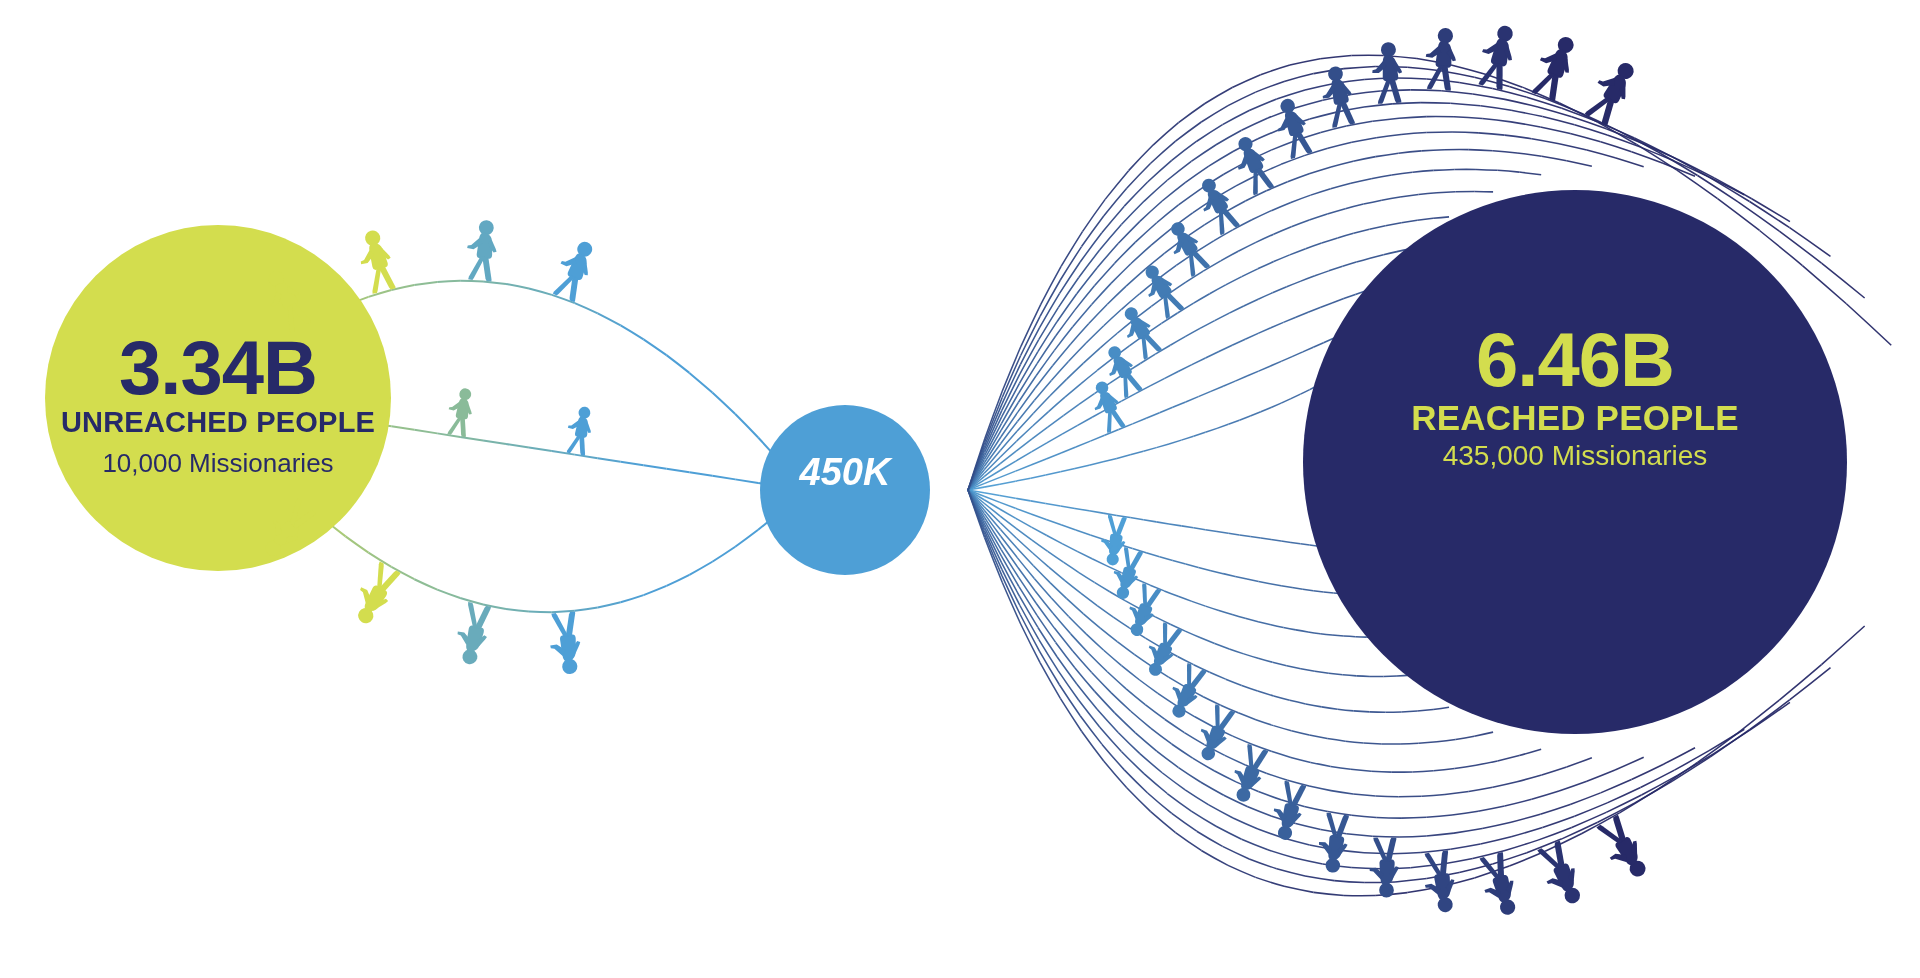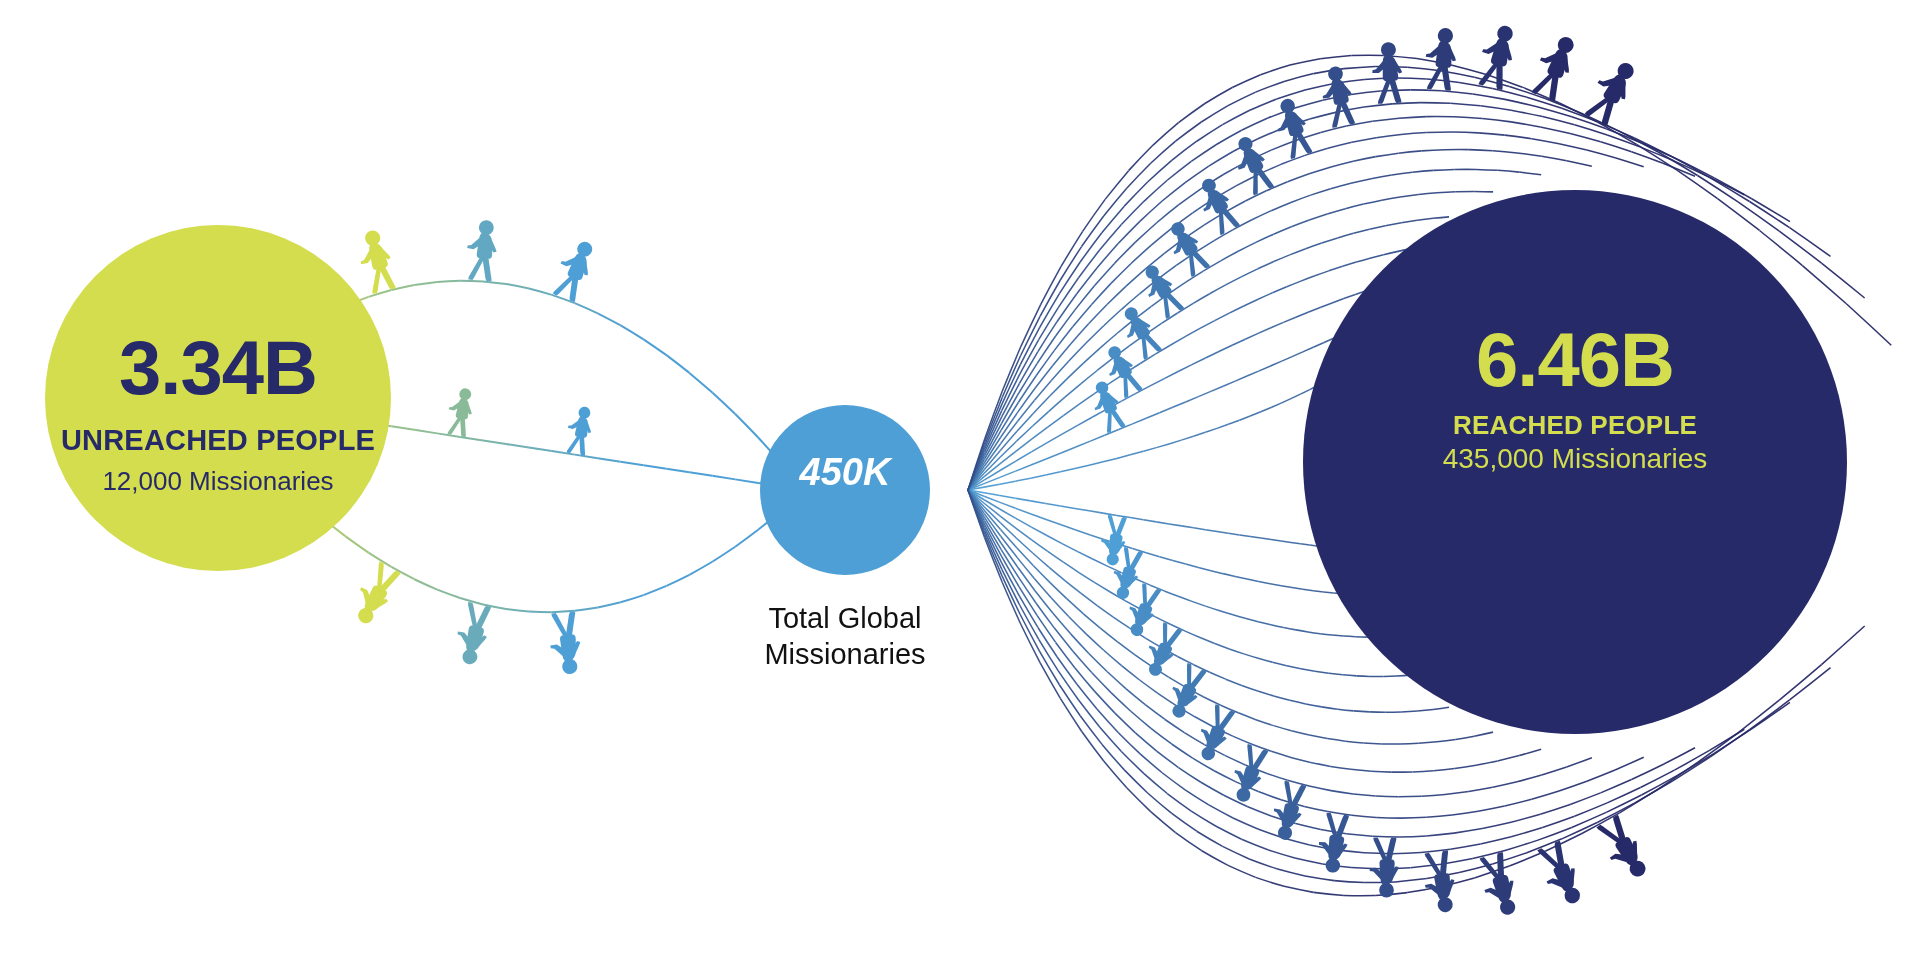--- a/index.html
+++ b/index.html
@@ -8,31 +8,31 @@
     font-family:"Liberation Sans", sans-serif;
   }
   #stage{position:relative;width:1920px;height:700px;background:#fff;}
   #viz{position:absolute;left:0;top:0;width:1920px;height:978px;}
 
   .lbl{position:absolute;text-align:center;white-space:nowrap;}
 
   
   #left-text{left:45px;top:330px;width:346px;}
   #left-big{font-size:76px;font-weight:bold;color:#272a68;line-height:1.0;letter-spacing:-1px;}
-  #left-mid{font-size:29px;font-weight:bold;color:#272a68;margin-top:18px;letter-spacing:0.2px;}
+  #left-mid{font-size:29px;font-weight:bold;color:#272a68;margin-top:0;letter-spacing:0.2px;}
   #left-small{font-size:26px;color:#272a68;margin-top:9px;}
 
   
   #center-big{left:760px;top:453px;width:170px;font-size:38px;font-weight:bold;color:#ffffff;line-height:1;font-style:italic;}
   #center-cap{left:740px;top:600px;width:210px;font-size:29px;color:#111111;line-height:1.25;}
 
   
   #right-text{left:1300px;top:322px;width:550px;}
   #right-big{font-size:76px;font-weight:bold;color:#d3dd4e;line-height:1.0;letter-spacing:-1px;}
-  #right-mid{font-size:26px;font-weight:bold;color:#d3dd4e;margin-top:12px;letter-spacing:0.2px;}
+  #right-mid{font-size:35px;font-weight:bold;color:#d3dd4e;letter-spacing:0.2px;}
   #right-small{font-size:28px;color:#d3dd4e;margin-top:2px;}
 </style>
 </head>
 <body>
 
 <div id="stage">
 
   <svg id="viz" viewBox="0 0 1920 978">
     <defs>
 
@@ -1062,28 +1062,24 @@
         <use xlink:href="#walker" fill="#d3dd4e" transform="translate(309.32000000000005,506.76599999999996) rotate(41.51637510642047) scale(1,-1) scale(1)"></use>
         <use xlink:href="#walker" fill="#d3dd4e" transform="translate(392.76,567.694) rotate(29.906126029358525) scale(1,-1) scale(1)"></use>
       </g>
 
     <circle id="center-circle" cx="845" cy="490" r="85" fill="#4e9fd6"></circle>
   </svg>
 
   <div class="lbl" id="left-text">
     <div id="left-big">3.34B</div>
     <div id="left-mid">UNREACHED PEOPLE</div>
-    <div id="left-small">12,000 Missionaries</div>
+    <div id="left-small">10,000 Missionaries</div>
   </div>
 
   <div class="lbl" id="center-big">450K</div>
-  <div class="lbl" id="center-cap">
-    <div>Total Global</div>
-    <div>Missionaries</div>
-  </div>
 
   <div class="lbl" id="right-text">
     <div id="right-big">6.46B</div>
     <div id="right-mid">REACHED PEOPLE</div>
     <div id="right-small">435,000 Missionaries</div>
   </div>
 
 </div>
 
 </body></html>

